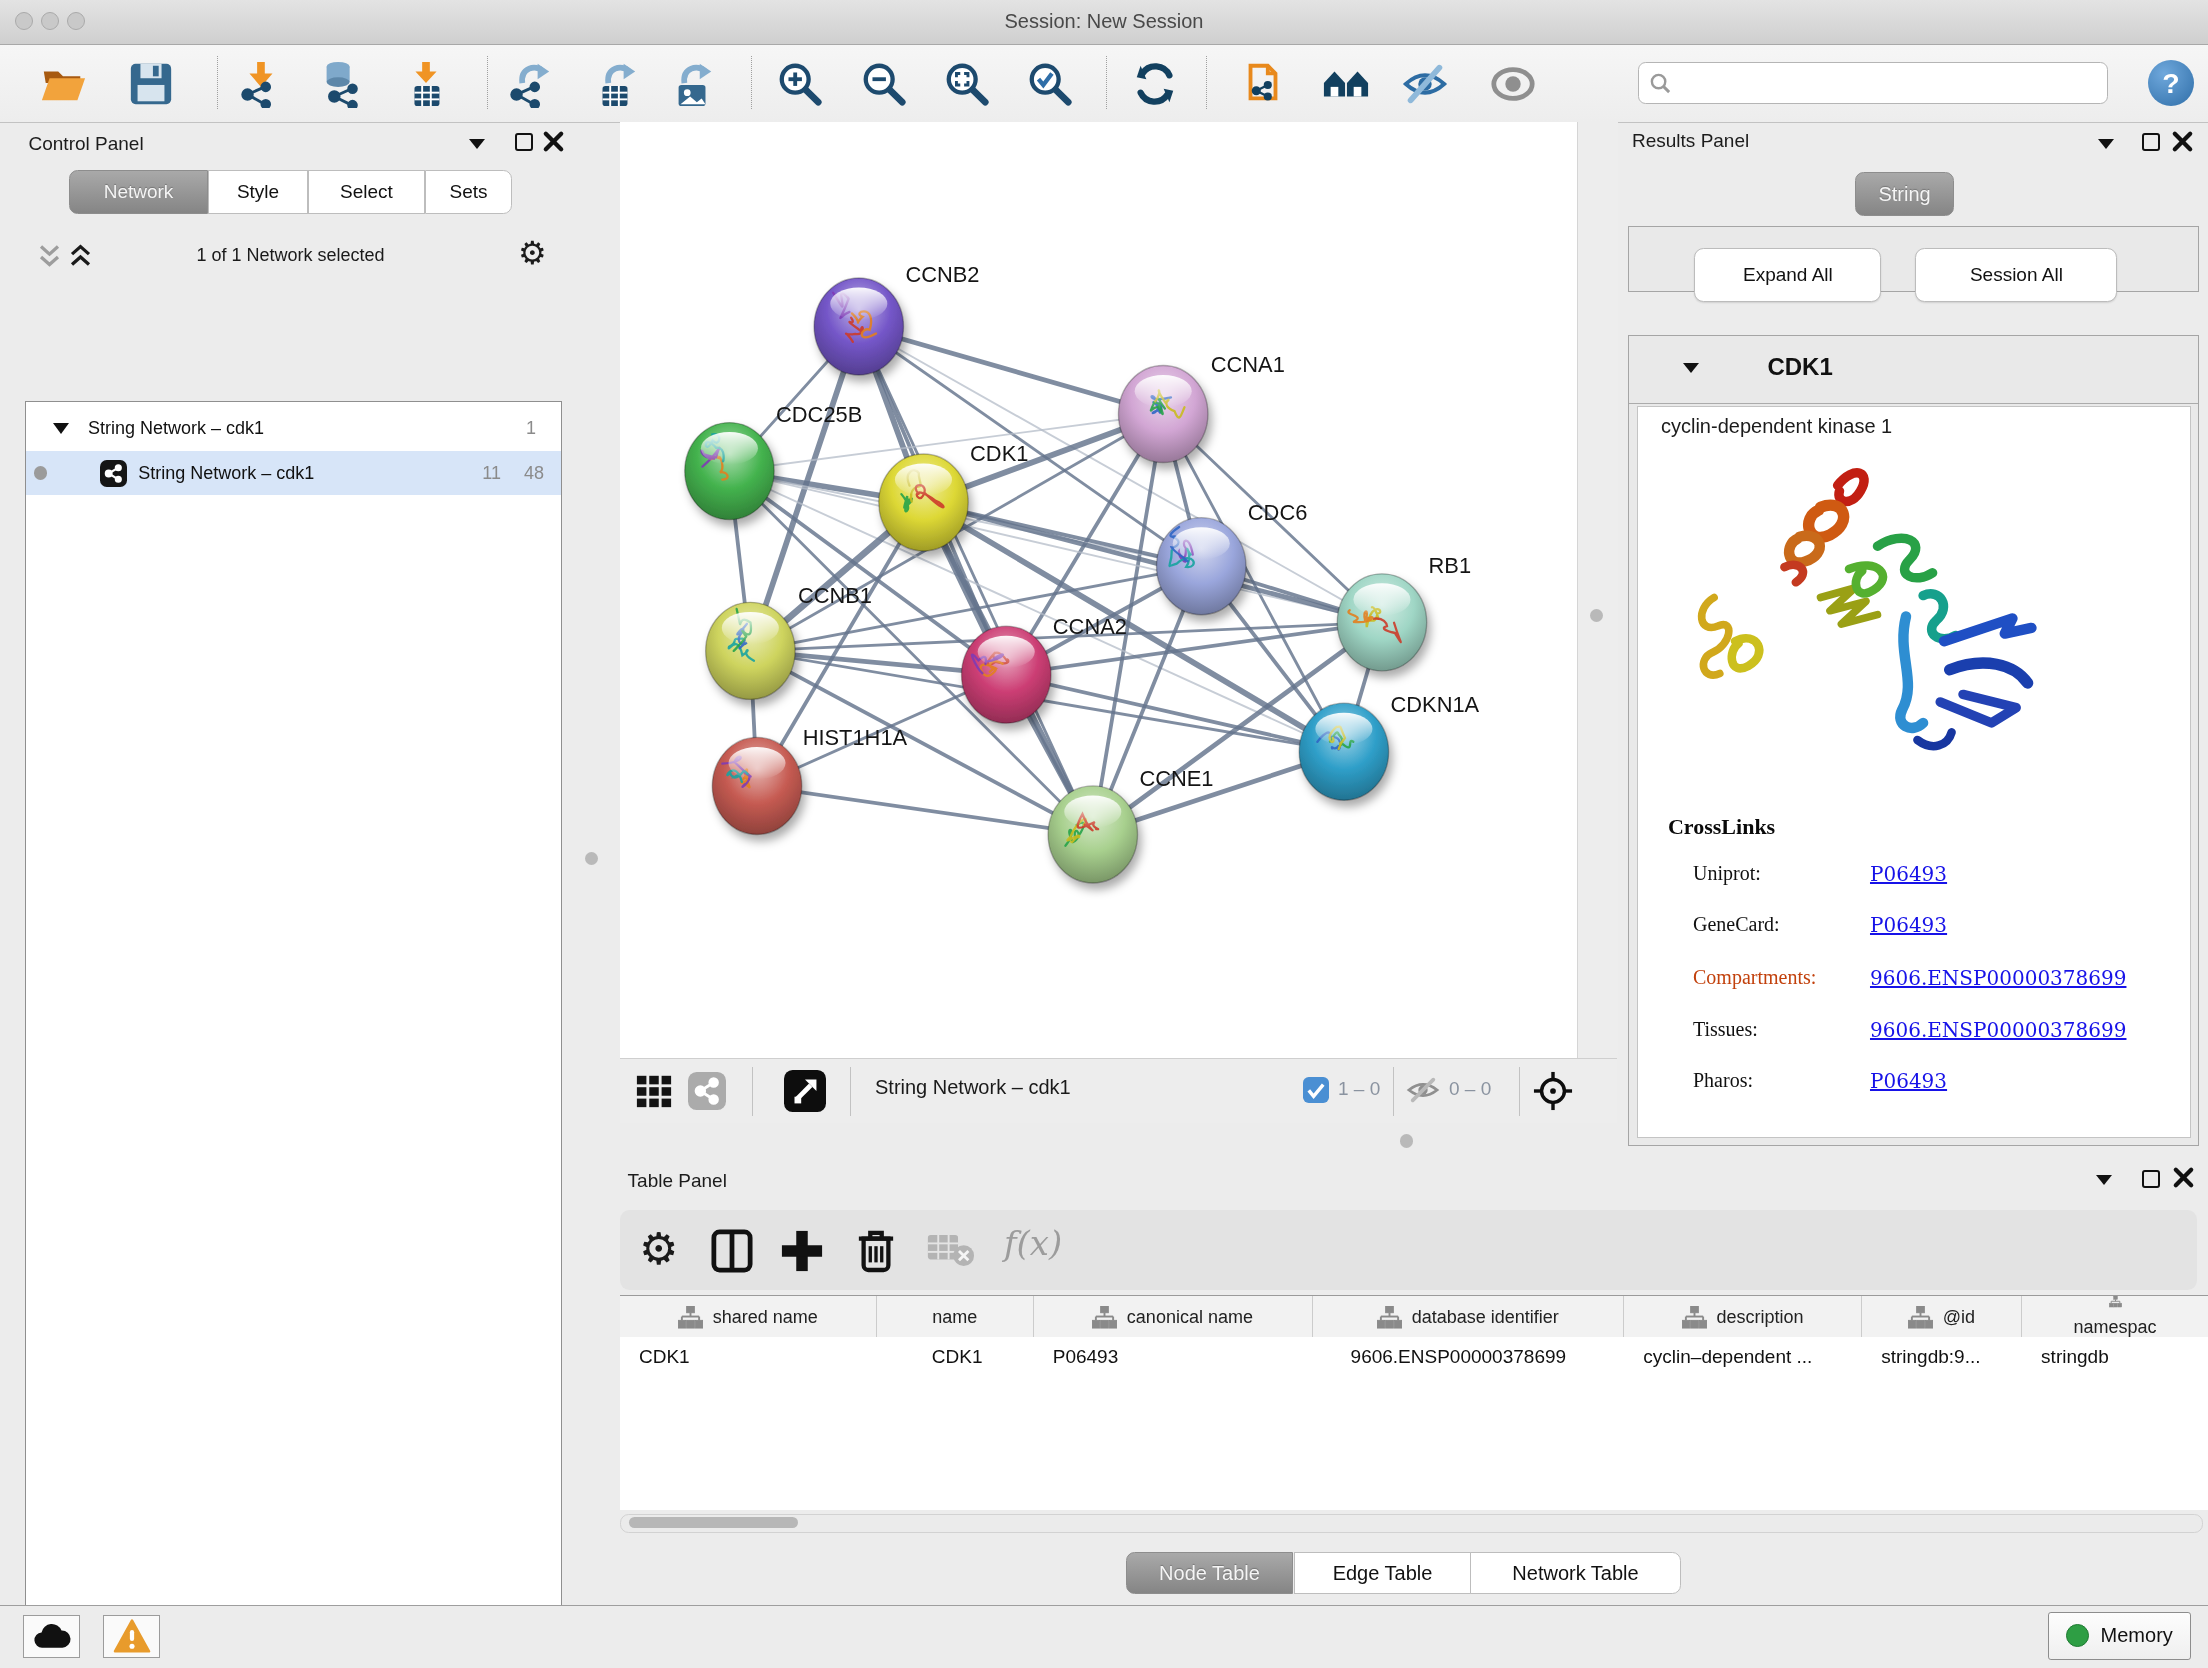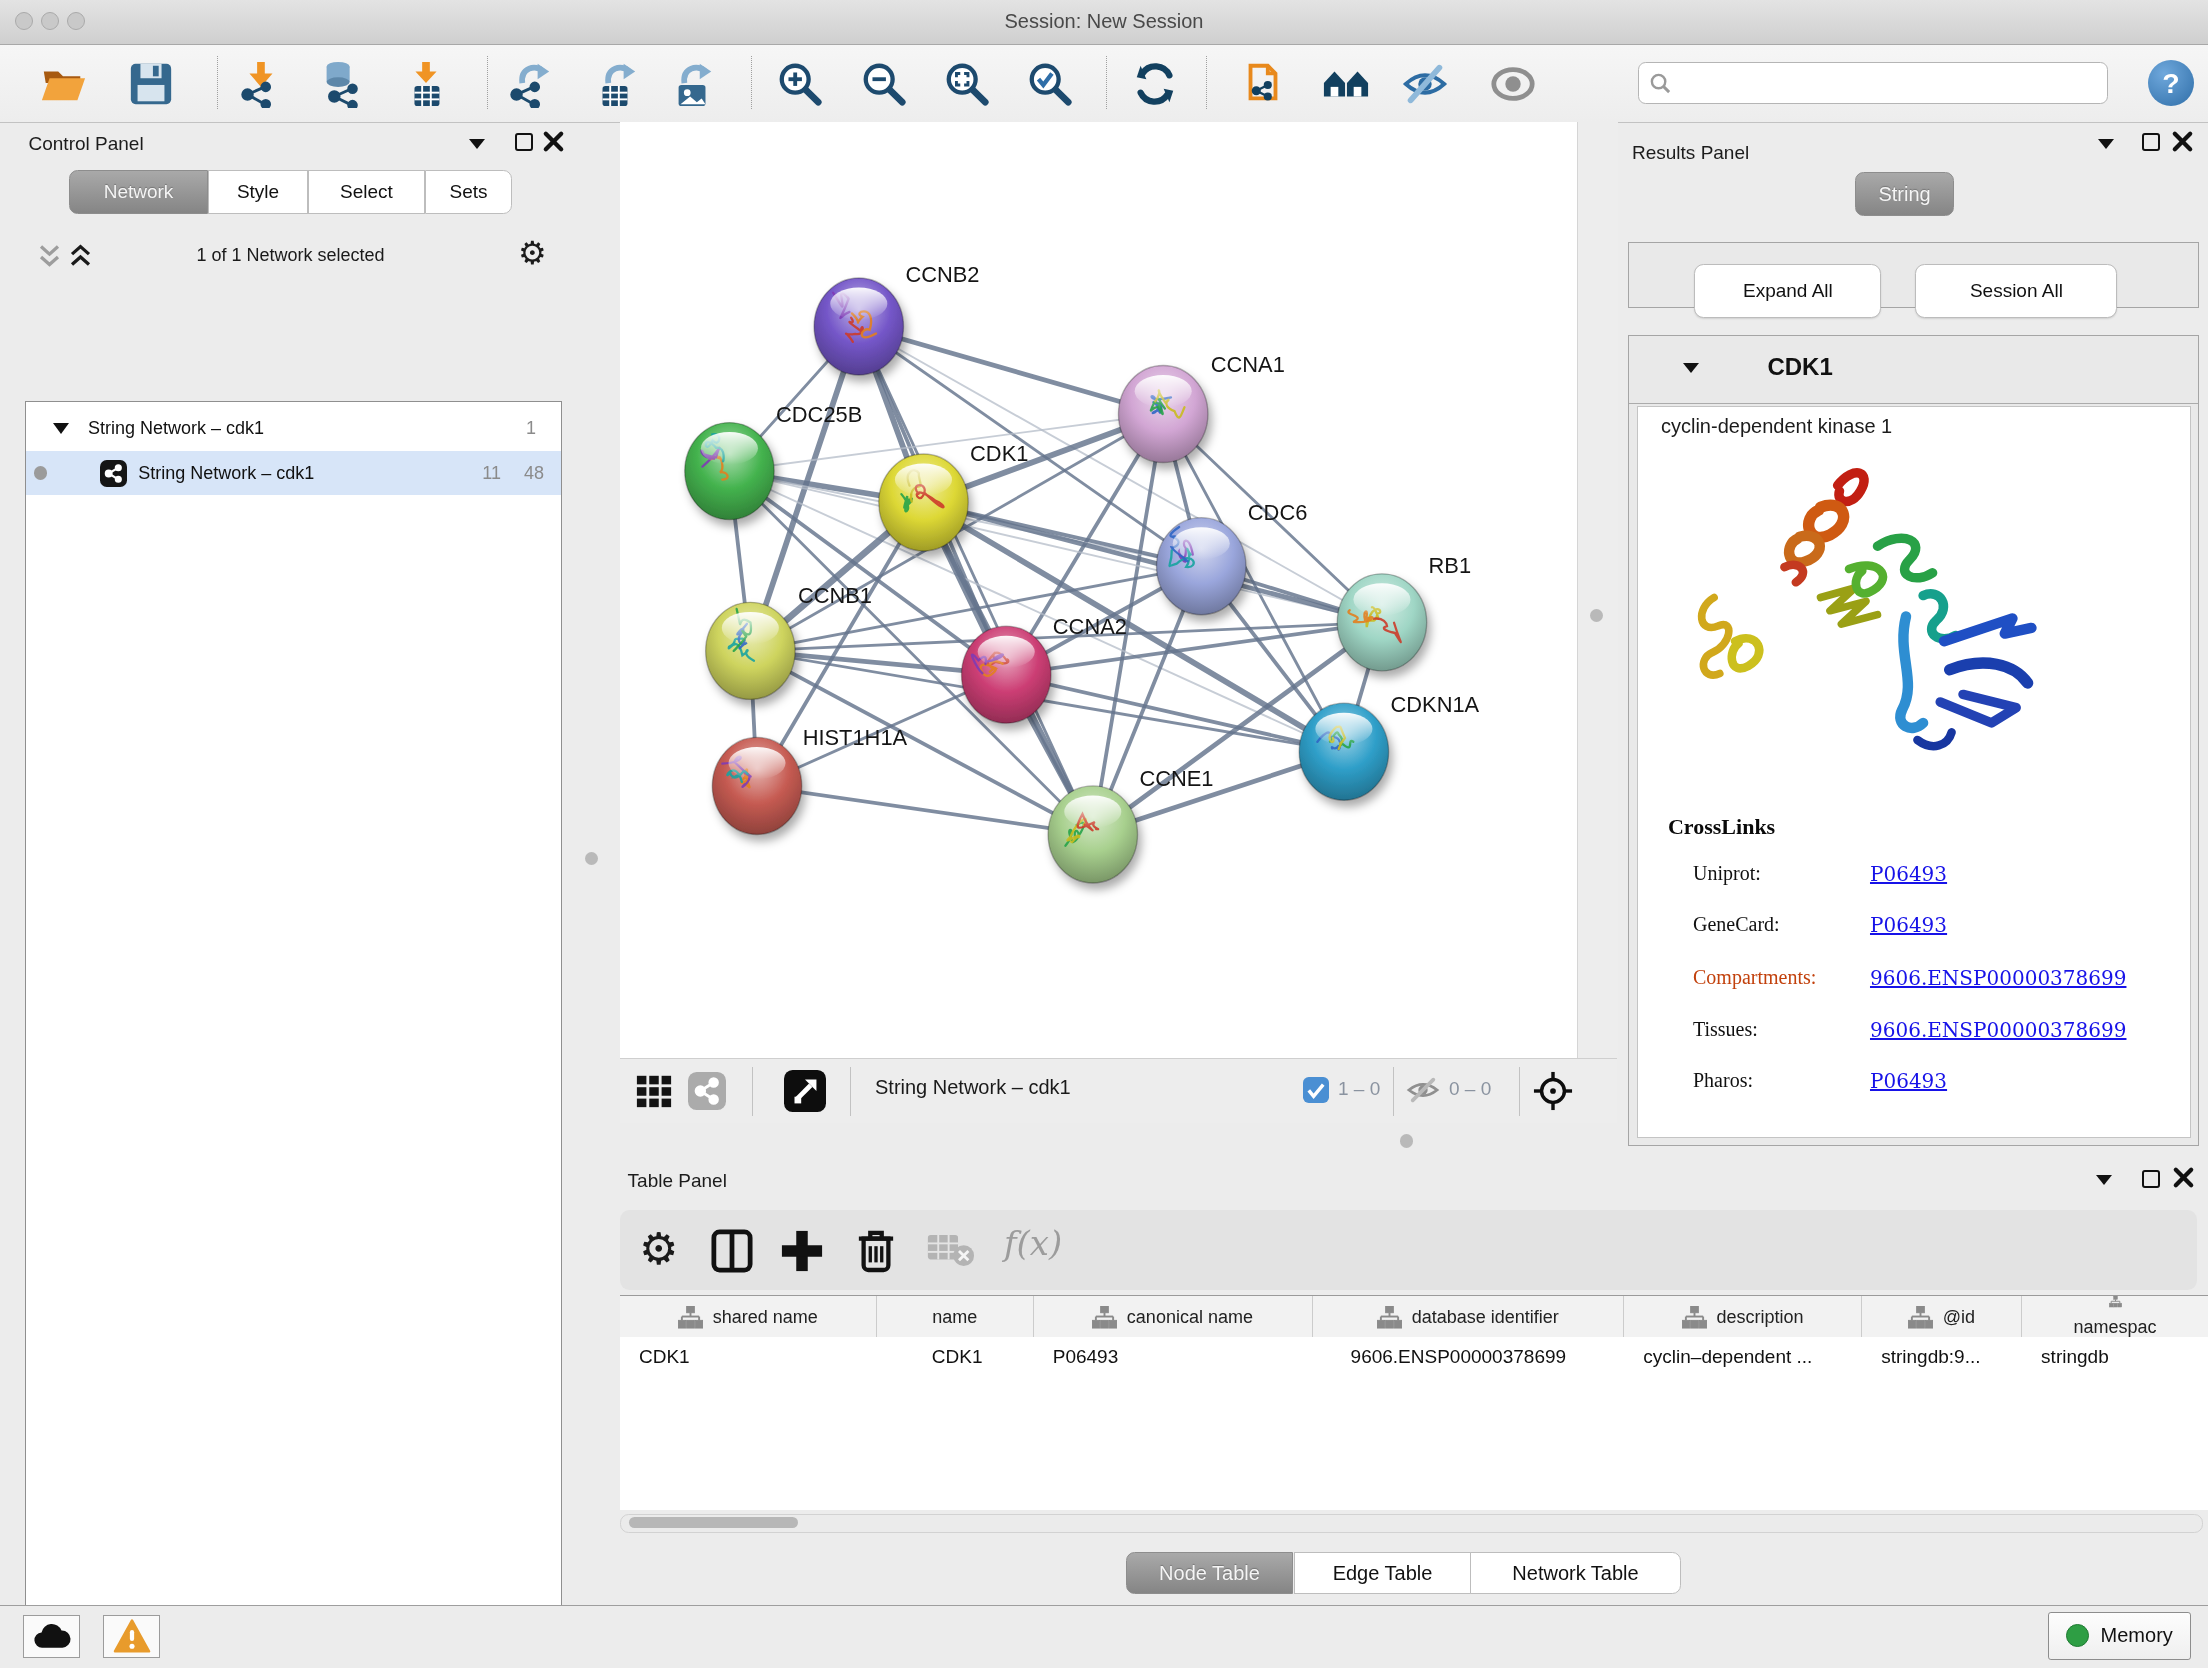--- a/index.html
+++ b/index.html
@@ -598,33 +598,33 @@
         </g>
         <circle cx="21" cy="21" r="3" fill="#0d0d0d"></circle>
       </svg>
   </span>
 </div>
 <div class="ab" style="left:620px;top:1123px;width:997px;height:39px;background:#ececec;">
   <div class="ab dot" style="left:780px;top:11.4px;"></div>
 </div>
 
 <div class="ab" style="left:1617px;top:122px;width:592px;height:1041px;">
-  <div class="ab panel-title" style="left:15px;top:20px;">Results Panel</div>
+  <div class="ab panel-title" style="left:15px;top:8px;">Results Panel</div>
   <div class="ab mini-tri" style="left:481px;top:17px;"></div>
   <div class="ab mini-sq" style="left:525px;top:11.4px;"></div>
   <span class="ab" style="left:554px;top:7.6px;">
     <svg width="23" height="23" viewBox="0 0 24 24">
         <line x1="4" y1="4" x2="20" y2="20" stroke="#111" stroke-width="4.5" stroke-linecap="round"></line>
         <line x1="20" y1="4" x2="4" y2="20" stroke="#111" stroke-width="4.5" stroke-linecap="round"></line>
       </svg>
   </span>
 
   <div class="ab tab sel rtab" style="left:238px;top:50px;width:99px;font-size:20px;">String</div>
 
-  <div class="ab rp-box" style="left:11.4px;top:120px;width:571px;height:66px;">
+  <div class="ab rp-box" style="left:11.4px;top:104px;width:571px;height:66px;">
     <div class="ab rp-btn" style="left:65px;top:21px;width:185px;height:52px;">Expand All</div>
     <div class="ab rp-btn" style="left:286px;top:21px;width:200px;height:52px;">Session All</div>
   </div>
 
   <div class="ab rp-box" style="left:11.4px;top:213px;width:571px;height:811px;">
     <div class="ab" style="left:0;top:0;width:569px;height:67px;border-bottom:1px solid #ababab;">
       <span class="ab mini-tri" style="left:54px;top:27px;"></span>
       <span class="ab" style="left:138px;top:17px;font-size:24px;font-weight:bold;color:#111;">CDK1</span>
     </div>
     <div class="ab" style="left:7.6px;top:70px;width:554px;height:732px;background:#fff;border:1px solid #c4c4c4;box-sizing:border-box;">

